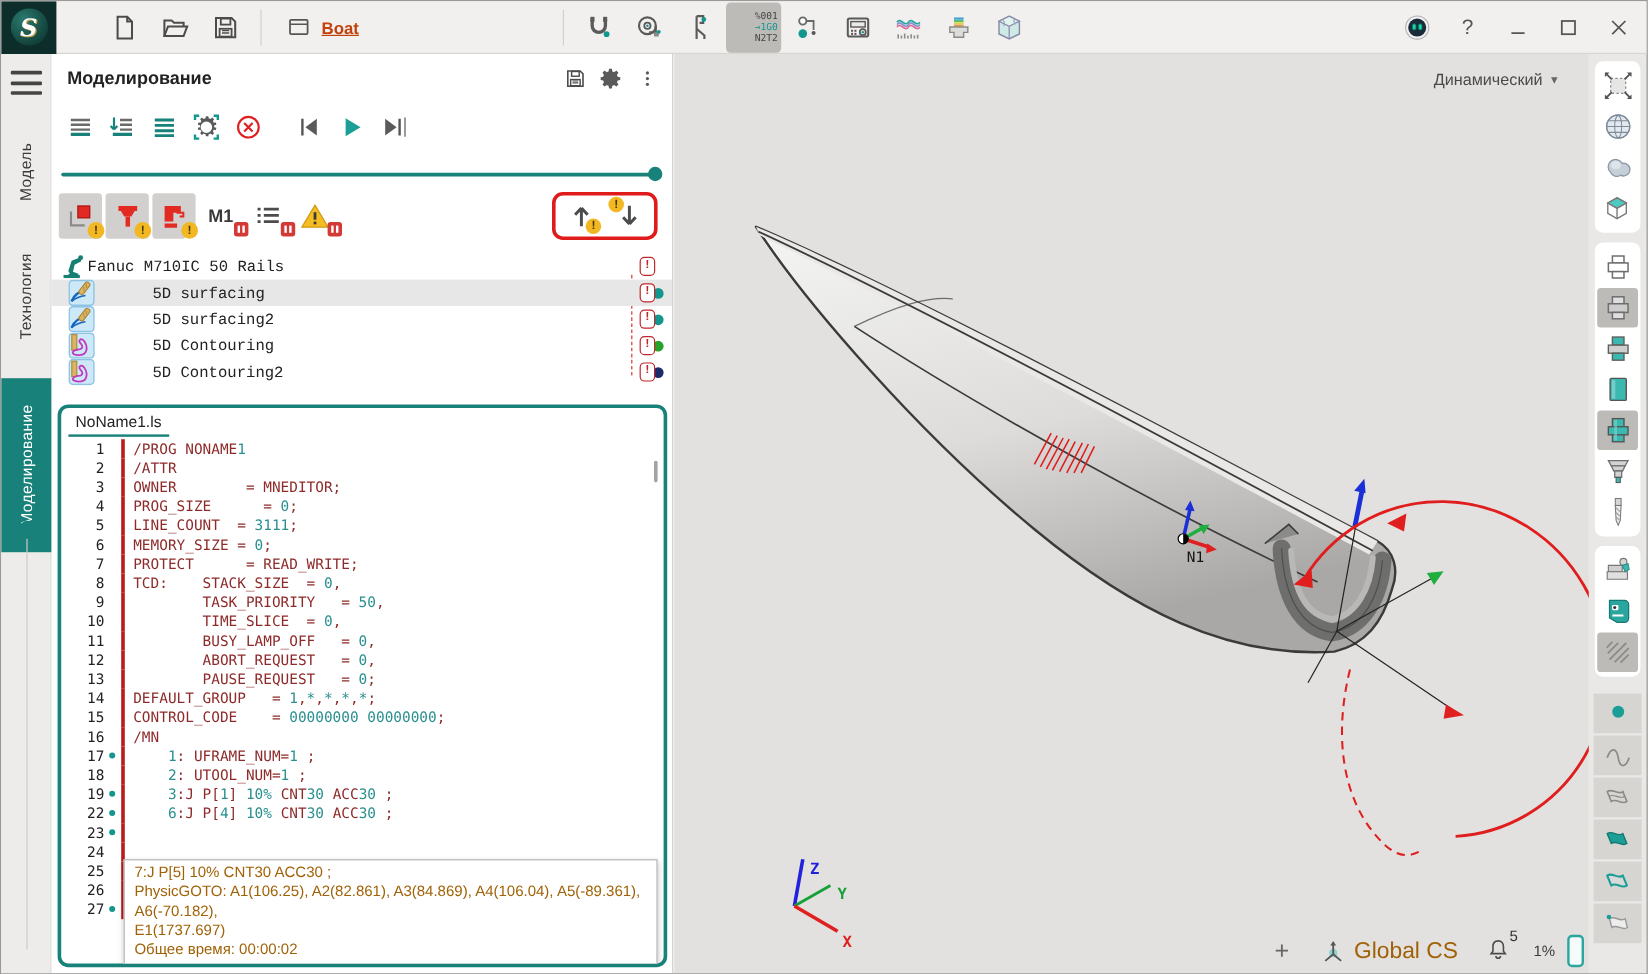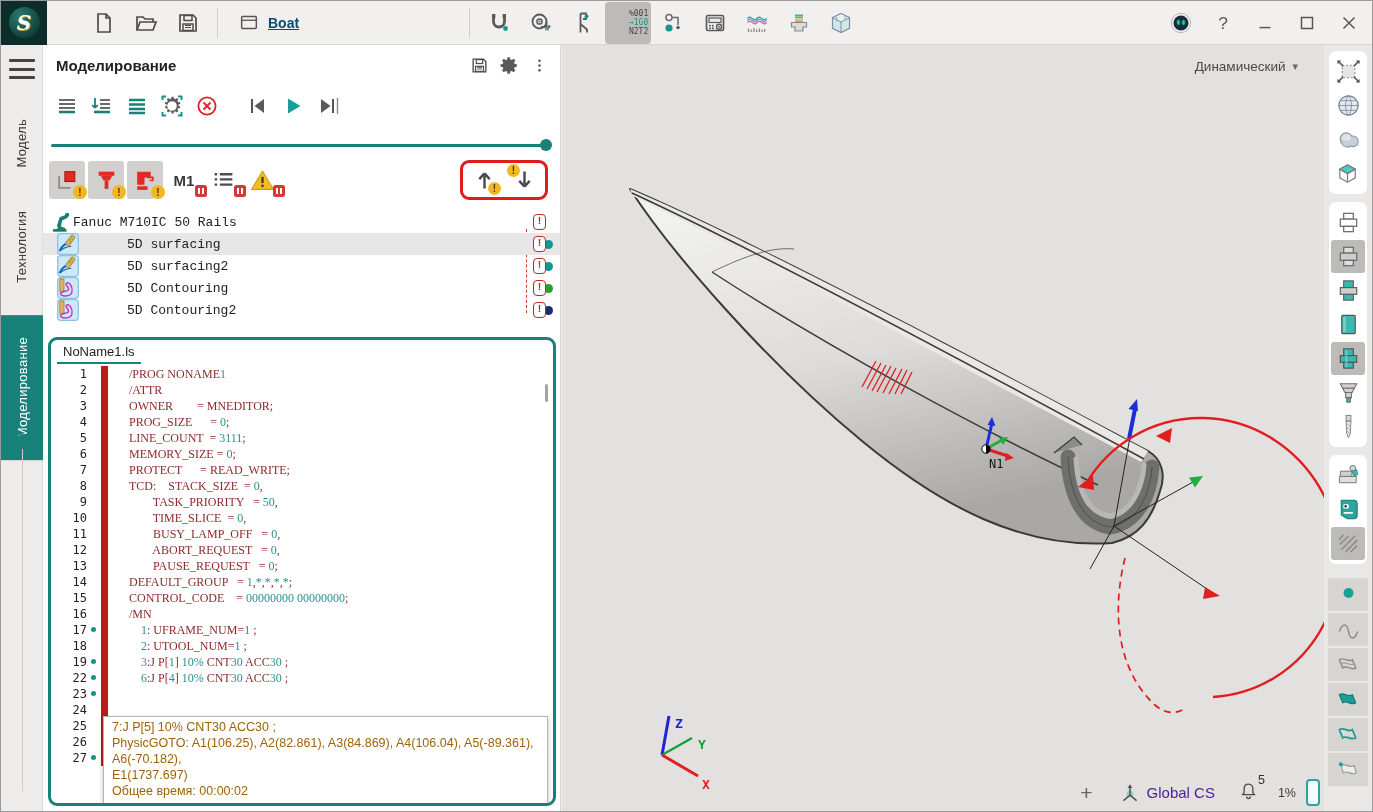--- a/index.html
+++ b/index.html
@@ -9,21 +9,21 @@
   
   .topbar{position:absolute;left:0;top:0;width:1373px;height:44px;background:#f1f0ee;border-bottom:1px solid #d8d6d3;display:flex;align-items:center;}
   .logo{width:46px;height:44px;background:#0c2d2a;display:flex;align-items:center;justify-content:center;flex:0 0 auto;cursor:pointer;}
   .logo-c{width:31px;height:31px;border-radius:50%;background:radial-gradient(circle at 35% 30%,#2a7a6e,#123f39 75%);color:#fff;font-family:"DejaVu Serif",serif;font-style:italic;font-weight:bold;font-size:20px;display:flex;align-items:center;justify-content:center;text-shadow:1px 1px 0 #c8a24a;}
   .tb-group{display:flex;align-items:center;height:44px;}
   .tbtn{width:40px;height:38px;margin:0 1px;border-radius:4px;display:flex;align-items:center;justify-content:center;cursor:pointer;position:relative;}
   .tbtn.active{background:#bdbbb8;}
   .tbtn svg{width:24px;height:24px;}
   .vsep{width:1px;height:30px;background:#d2d0cd;margin:0 8px;}
   .doc-tab{display:flex;align-items:center;gap:8px;padding:0 12px;height:44px;cursor:pointer;}
-  .doc-label{font-size:14px;color:#0c4a6e;font-weight:bold;text-decoration:underline;}
+  .doc-label{font-size:14px;color:#c2410c;font-weight:bold;text-decoration:underline;}
   .tb-spacer{width:150px;}
   .tb-flex{flex:1;}
   .gcode-btn{display:flex;flex-direction:column;align-items:center;justify-content:center;line-height:9px;font-family:"DejaVu Sans Mono",monospace;font-size:8px;color:#444;margin-left:21px;}
   .gcode-btn .gl2{color:#12968e;}
   .winbtn{width:42px;height:40px;display:flex;align-items:center;justify-content:center;color:#555;font-size:17px;cursor:pointer;}
   .burger{width:26px;height:20px;margin:14px auto 0;display:flex;flex-direction:column;justify-content:space-between;cursor:pointer;}
   .burger i{display:block;height:3px;background:#444;border-radius:1px;}
 
   
   .side-strip{position:absolute;left:0;top:44px;width:42px;bottom:0;background:#edecea;border-right:1px solid #ddd;}
@@ -73,34 +73,34 @@
   .tree-dash{position:absolute;left:483px;top:18px;bottom:8px;width:0;border-left:1px dashed #d23a34;}
 
   
   .editor{position:absolute;left:5px;right:4px;top:292px;bottom:5px;border:3px solid #17817a;border-radius:9px;background:#fff;overflow:hidden;}
   .ed-tab{display:inline-block;margin:2px 0 0 6px;padding:2px 6px 3px;font-size:13px;color:#222;border-bottom:2px solid #17817a;cursor:pointer;}
   .code{position:relative;margin-top:2px;font-family:"DejaVu Sans Mono",monospace;font-size:12px;}
   .crow{display:flex;height:16px;line-height:16px;cursor:text;}
   .lnum{width:36px;text-align:right;color:#222;flex:0 0 auto;}
   .ldot{width:14px;position:relative;flex:0 0 auto;}
   .ldot.on::after{content:'';position:absolute;left:4px;top:5px;width:5px;height:5px;border-radius:50%;background:#12968e;}
-  .ltext{border-left:7px solid #b91c1c;padding-left:21px;color:#8e2a2a;white-space:pre;flex:1;font-family:Liberation Serif, serif;}
+  .ltext{border-left:3px solid #b91c1c;padding-left:7px;color:#8e2a2a;white-space:pre;flex:1;}
   .ltext .cnum{color:#2a8f8f;}
   .ed-scroll{position:absolute;right:5px;top:44px;width:3px;height:18px;background:#a3a3a3;border-radius:2px;cursor:pointer;}
   .tooltip{position:absolute;left:52px;right:5px;top:376px;background:#fff;border:1px solid #b5b5b5;box-shadow:0 2px 5px rgba(0,0,0,.25);padding:2px 8px 4px;font-family:"Liberation Sans",sans-serif;font-size:12.5px;color:#a16207;line-height:16px;z-index:3;}
 
   
   .viewport{position:absolute;left:561px;top:44px;width:764px;bottom:0;background:#e2e1df;overflow:hidden;}
   .view-mode{position:absolute;right:28px;top:14px;font-size:13.5px;color:#4a4a4a;cursor:pointer;display:flex;gap:7px;align-items:center;z-index:2;}
   .view-mode .caret{font-size:11px;color:#666;}
   .scene{position:absolute;left:0;top:0;width:764px;height:768px;}
   .vp-status{position:absolute;right:6px;bottom:5px;display:flex;align-items:center;gap:10px;z-index:2;}
   .vp-status .plus{font-size:21px;color:#666;cursor:pointer;margin-right:16px;}
   .cs-wrap{display:flex;align-items:center;gap:6px;cursor:pointer;}
-  .cs-label{font-size:15px;color:#4c1d95;}
+  .cs-label{font-size:19px;color:#a16207;}
   .bell-wrap{position:relative;margin-left:14px;cursor:pointer;}
   .bell-count{position:absolute;right:-7px;top:-8px;font-size:12.5px;color:#333;}
   .vp-progress{font-size:12.5px;color:#3e3e3e;margin-left:10px;}
   .battery{width:14px;height:27px;border:2px solid #2aa69e;border-radius:4px;background:#f4fbfa;cursor:default;}
 
   
   .right-bar{position:absolute;right:0;top:44px;width:48px;bottom:0;background:#eae8e6;}
   .rcard{background:#fff;border-radius:7px;width:38px;margin:6px auto 8px;padding:3px 0;}
   .rcells{width:40px;margin:14px auto 0;}
   .rbtn{width:34px;height:33px;margin:1px auto;border-radius:3px;display:flex;align-items:center;justify-content:center;cursor:pointer;}

